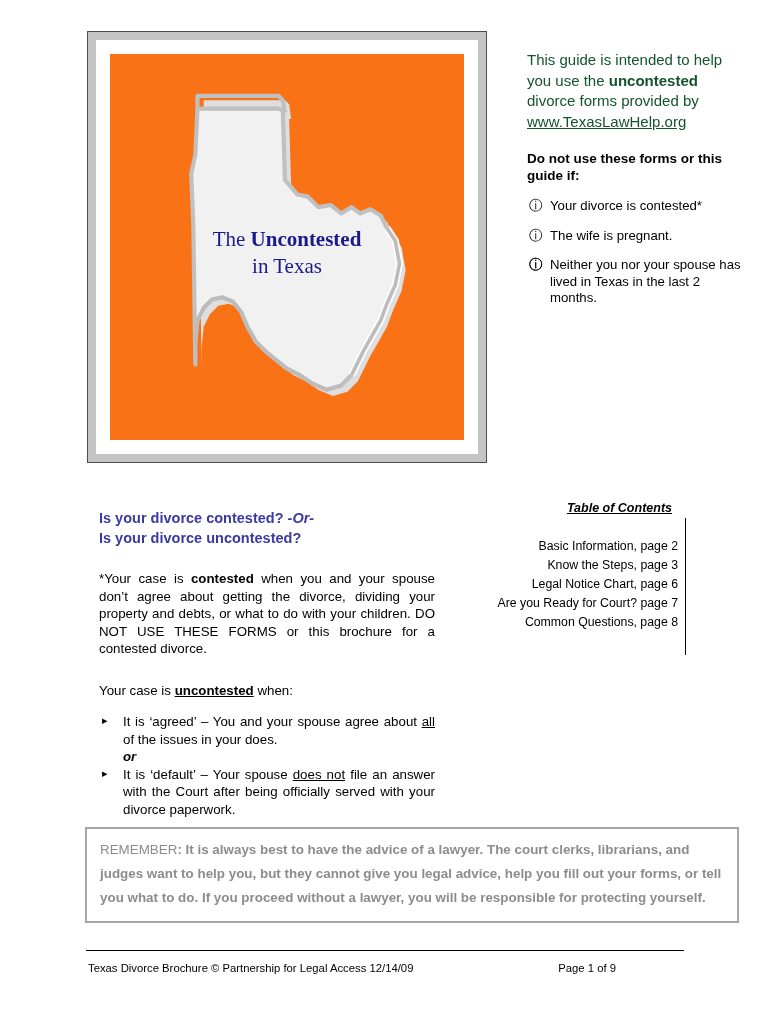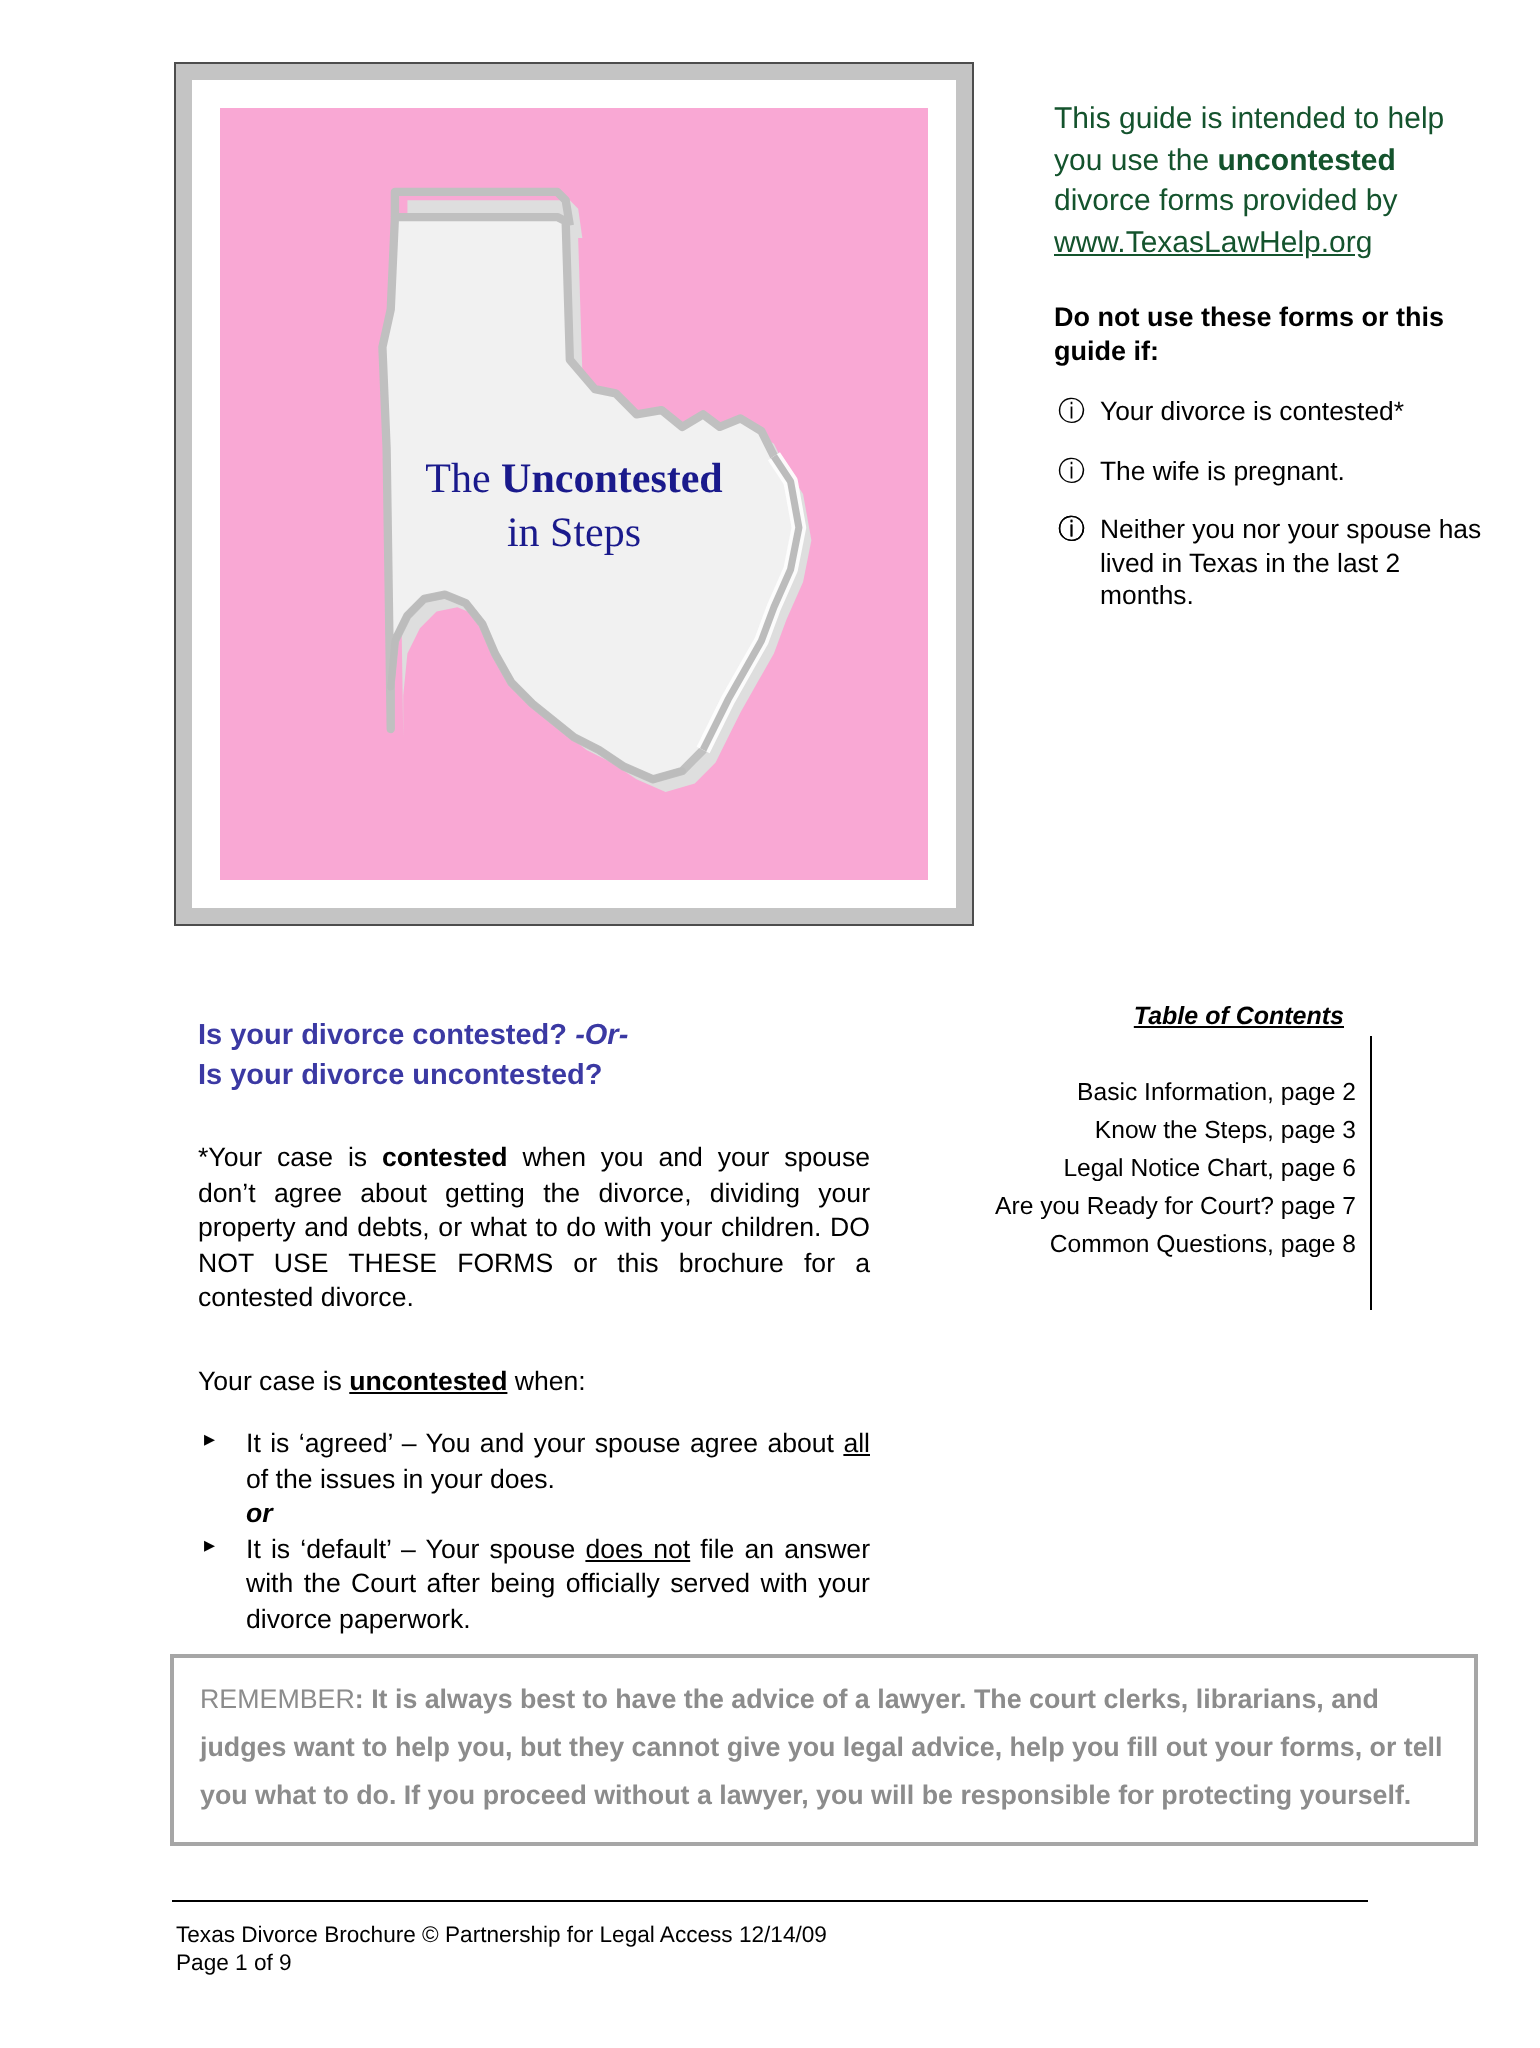--- a/index.html
+++ b/index.html
@@ -40,21 +40,21 @@
     width: 100%;
     height: 100%;
     box-sizing: border-box;
     background: #ffffff;
     padding: 14px;
   }
   .map-canvas {
     position: relative;
     width: 100%;
     height: 100%;
-    background: #f9a8d4;
+    background: #f97316;
     overflow: hidden;
   }
   .map-canvas svg {
     position: absolute;
     left: 0; top: 0;
     width: 100%;
     height: 100%;
     display: block;
   }
   .map-title {
@@ -256,21 +256,20 @@
   .footer {
     position: absolute;
     left: 88px;
     top: 961px;
     width: 596px;
     display: flex;
     justify-content: space-between;
     font-size: 11.3px;
     line-height: 14px;
     color: #000;
-    flex-direction: column;
   }
   .footer .f-right {
     margin-right: 68px;
   }
 </style>
 </head>
 <body>
 
 <div class="top-section">
 
@@ -303,21 +302,21 @@
                    L244 282 L238 294 L232 306" fill="none" stroke="#bcbcbc" stroke-width="3.4" stroke-linejoin="round"></path>
 
           <path d="M82 276 L84 254 L90 242 L98 234 L108 232 L118 236 L126 246
                    L132 260 L140 274 L150 284 L160 292 L170 300 L182 306 L194 314
                    L208 320 L222 316" fill="none" stroke="#bcbcbc" stroke-width="3.4" stroke-linejoin="round" stroke-linecap="round"></path>
         </svg>
         <div class="map-title">
           <div>
             <span>The </span><b>Uncontested</b>
           </div>
-          <div>in Steps</div>
+          <div>in Texas</div>
         </div>
       </div>
     </div>
   </div>
 
   <div class="intro-col">
     <p class="intro-lead"><span>This guide is intended to help you use the </span><b>uncontested</b><span> divorce forms provided by </span><span class="url">www.TexasLawHelp.org</span></p>
 
     <p class="intro-sub">Do not use these forms or this guide if:</p>
 

